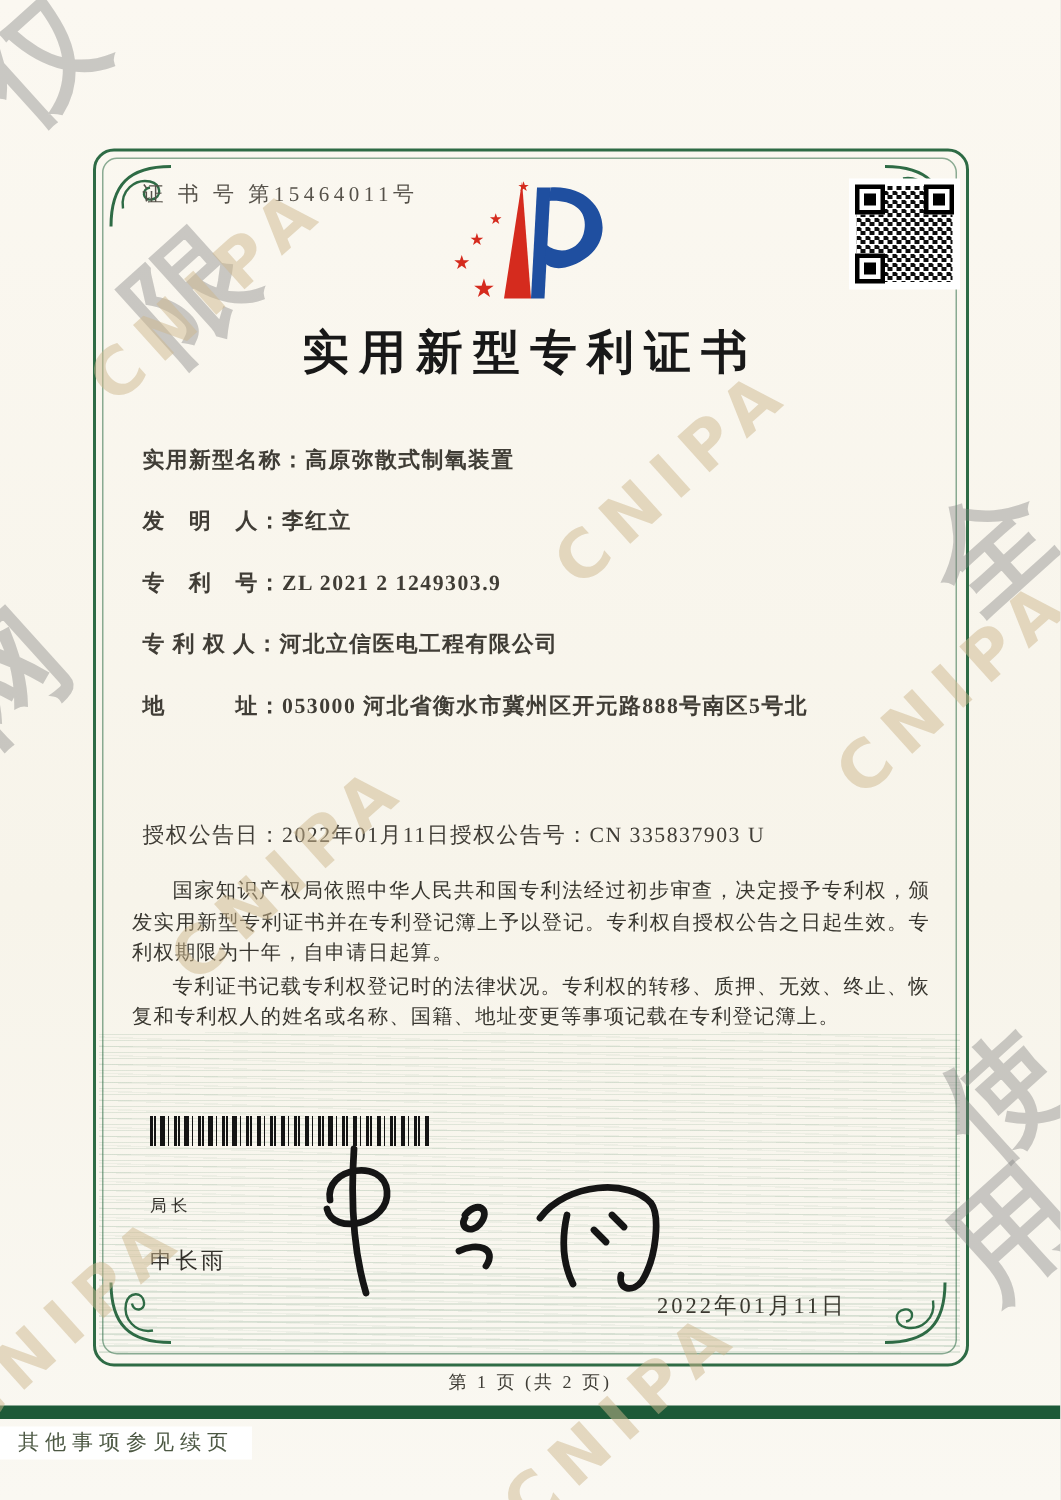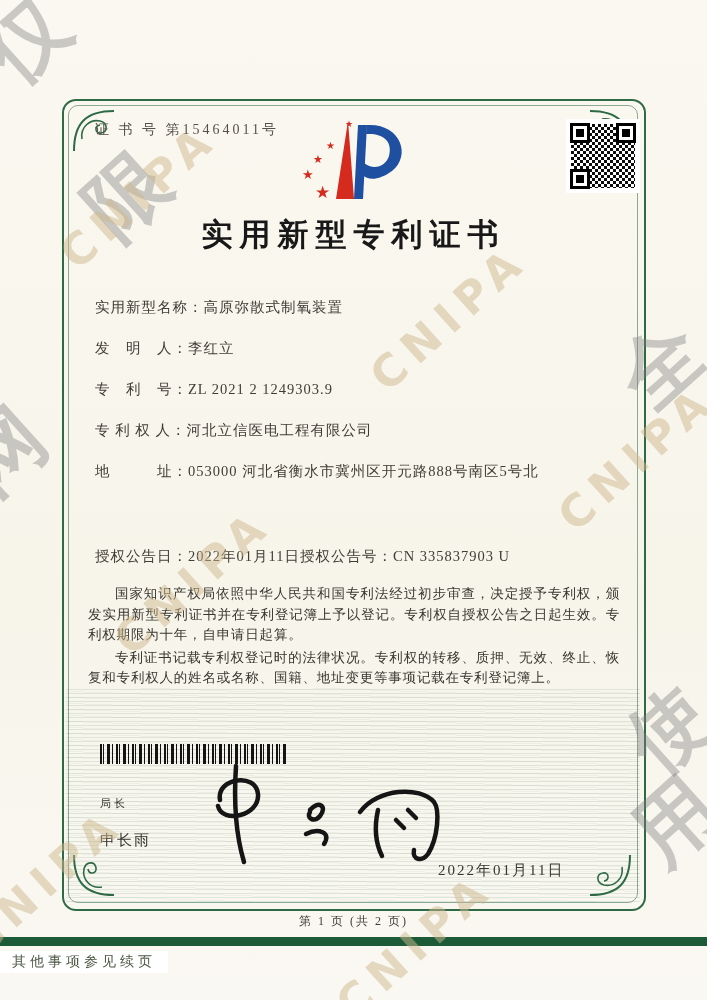--- a/index.html
+++ b/index.html
@@ -32,21 +32,21 @@
   .qr{position:absolute;left:566px;top:119px;width:74px;height:74px;background:#fff;z-index:10;}
   .qr-noise{position:absolute;inset:5px;background:repeating-conic-gradient(#0c0c0c 0% 25%,#fff 0% 50%);
       background-size:6px 6px;}
   .qr-finder{position:absolute;width:14px;height:14px;border:3px solid #000;background:#fff;}
   .qr-finder span{position:absolute;left:3px;top:3px;width:8px;height:8px;background:#000;display:block;}
   .qr-f-tl{left:4px;top:4px;} .qr-f-tr{right:4px;top:4px;} .qr-f-bl{left:4px;bottom:4px;}
   .title{position:absolute;left:0;top:214px;width:707px;text-align:center;z-index:10;
       font-size:31px;font-weight:bold;letter-spacing:7px;color:#181818;}
   
   .fields{position:absolute;left:95px;top:296px;width:520px;z-index:10;font-size:14.5px;color:#403d36;}
-  .field-row{display:flex;line-height:22px;margin-bottom:19px;white-space:pre;}
+  .field-row{display:flex;line-height:22px;margin-bottom:19px;white-space:pre;font-weight:bold;}
   .field-label{letter-spacing:1px;}
   .field-value{letter-spacing:1px;}
   .grant-row{position:absolute;left:95px;top:547px;width:540px;z-index:10;display:flex;
       font-size:14.5px;color:#403d36;white-space:pre;letter-spacing:1px;}
   
   .paras{position:absolute;left:88px;top:584px;width:532px;z-index:10;font-size:13.5px;
       line-height:20.5px;letter-spacing:.8px;color:#38362f;text-align:justify;}
   .paras p{margin:0 0 2px 0;text-indent:2em;}
   
   .barcode{position:absolute;left:100px;top:744px;width:186px;height:20px;z-index:10;

